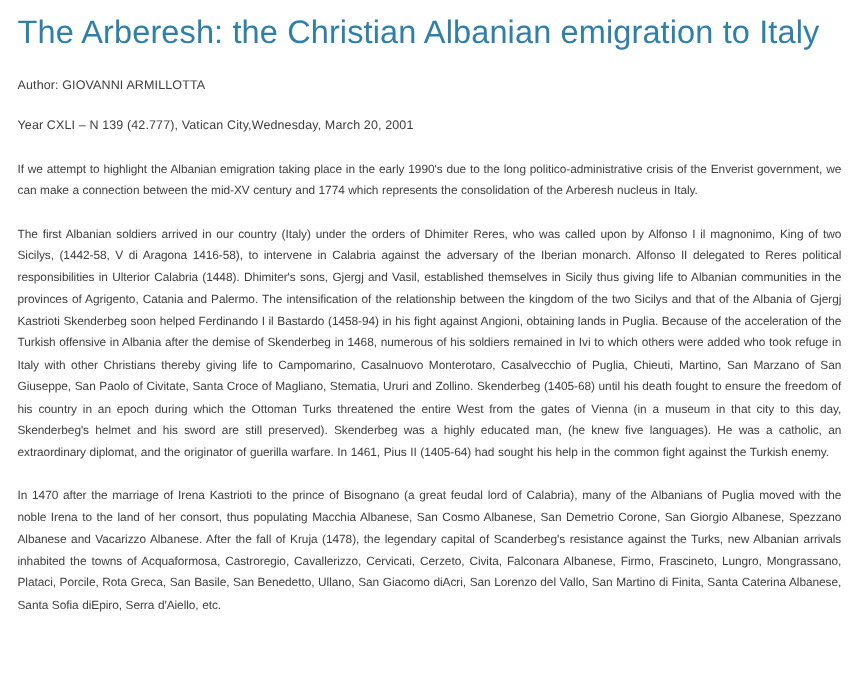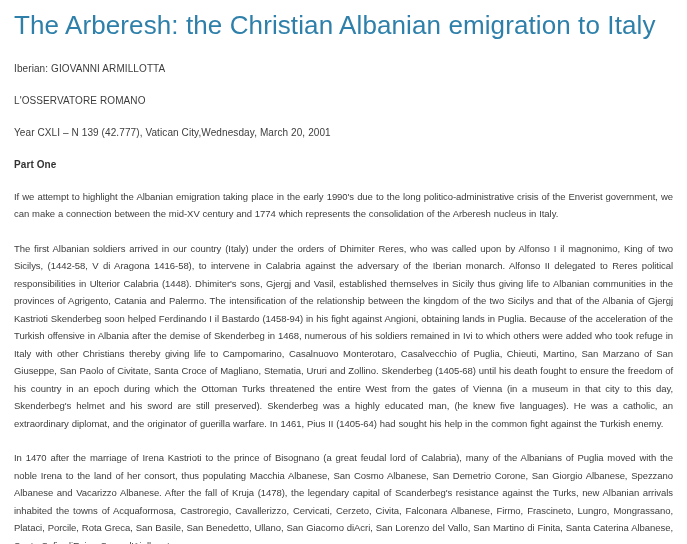--- a/index.html
+++ b/index.html
@@ -49,27 +49,25 @@
     word-spacing: 0.3px;
   }
 </style>
 </head>
 <body>
 
 <div class="article">
 
   <h1 class="article-title">The Arberesh: the Christian Albanian emigration to Italy</h1>
 
-  <div class="meta-line">Iberian: GIOVANNI ARMILLOTTA</div>
+  <div class="meta-line">Author: GIOVANNI ARMILLOTTA</div>
 
-  <div class="meta-line">L'OSSERVATORE ROMANO</div>
 
   <div class="meta-line">Year CXLI – N 139 (42.777), Vatican City,Wednesday, March 20, 2001</div>
 
-  <div class="section-heading">Part One</div>
 
   <p class="body-paragraph">If we attempt to highlight the Albanian emigration taking place in the early 1990's due to the long politico-administrative crisis of the Enverist government, we can make a connection between the mid-XV century and 1774 which represents the consolidation of the Arberesh nucleus in Italy.</p>
 
   <p class="body-paragraph">The first Albanian soldiers arrived in our country (Italy) under the orders of Dhimiter Reres, who was called upon by Alfonso I il magnonimo, King of two Sicilys, (1442-58, V di Aragona 1416-58), to intervene in Calabria against the adversary of the Iberian monarch. Alfonso II delegated to Reres political responsibilities in Ulterior Calabria (1448). Dhimiter's sons, Gjergj and Vasil, established themselves in Sicily thus giving life to Albanian communities in the provinces of Agrigento, Catania and Palermo. The intensification of the relationship between the kingdom of the two Sicilys and that of the Albania of Gjergj Kastrioti Skenderbeg soon helped Ferdinando I il Bastardo (1458-94) in his fight against Angioni, obtaining lands in Puglia. Because of the acceleration of the Turkish offensive in Albania after the demise of Skenderbeg in 1468, numerous of his soldiers remained in Ivi to which others were added who took refuge in Italy with other Christians thereby giving life to Campomarino, Casalnuovo Monterotaro, Casalvecchio of Puglia, Chieuti, Martino, San Marzano of San Giuseppe, San Paolo of Civitate, Santa Croce of Magliano, Stematia, Ururi and Zollino. Skenderbeg (1405-68) until his death fought to ensure the freedom of his country in an epoch during which the Ottoman Turks threatened the entire West from the gates of Vienna (in a museum in that city to this day, Skenderbeg's helmet and his sword are still preserved). Skenderbeg was a highly educated man, (he knew five languages). He was a catholic, an extraordinary diplomat, and the originator of guerilla warfare. In 1461, Pius II (1405-64) had sought his help in the common fight against the Turkish enemy.</p>
 
   <p class="body-paragraph">In 1470 after the marriage of Irena Kastrioti to the prince of Bisognano (a great feudal lord of Calabria), many of the Albanians of Puglia moved with the noble Irena to the land of her consort, thus populating Macchia Albanese, San Cosmo Albanese, San Demetrio Corone, San Giorgio Albanese, Spezzano Albanese and Vacarizzo Albanese. After the fall of Kruja (1478), the legendary capital of Scanderbeg's resistance against the Turks, new Albanian arrivals inhabited the towns of Acquaformosa, Castroregio, Cavallerizzo, Cervicati, Cerzeto, Civita, Falconara Albanese, Firmo, Frascineto, Lungro, Mongrassano, Plataci, Porcile, Rota Greca, San Basile, San Benedetto, Ullano, San Giacomo diAcri, San Lorenzo del Vallo, San Martino di Finita, Santa Caterina Albanese, Santa Sofia diEpiro, Serra d'Aiello, etc.</p>
 
 </div>
 
 </body></html>

